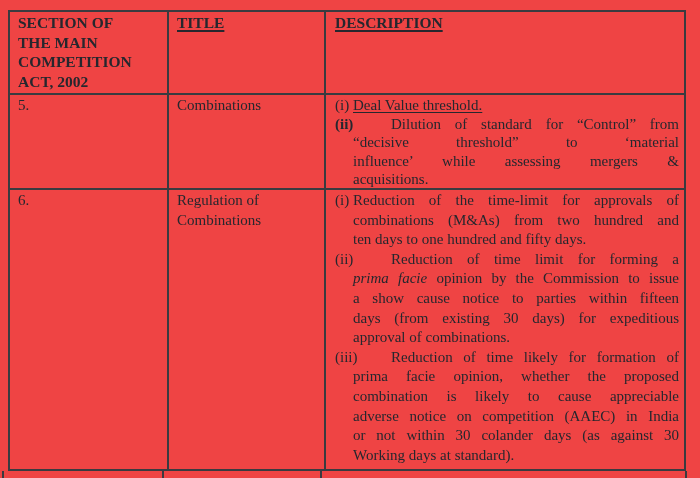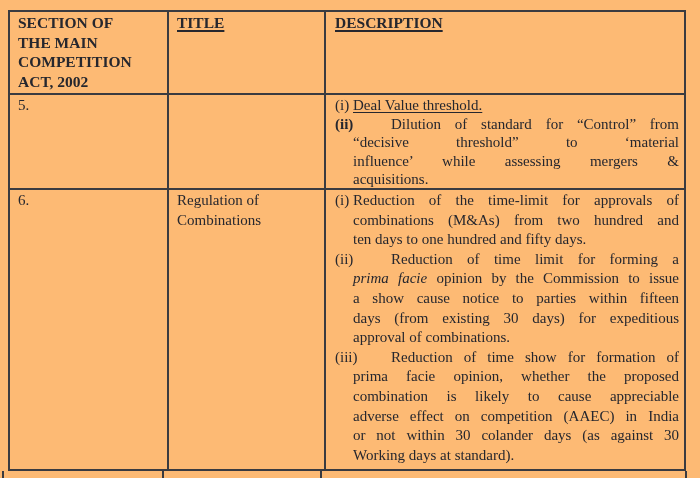--- a/index.html
+++ b/index.html
@@ -3,21 +3,21 @@
 <meta charset="utf-8">
 <style>
   html, body { margin: 0; padding: 0; }
   body {
     width: 700px; height: 478px;
     background: #ffffff;
     overflow: hidden;
     font-family: "Liberation Serif", "DejaVu Serif", serif;
     color: #26272e;
   }
-  .page { position: relative; width: 700px; height: 478px; background: #fdba74; }
+  .page { position: relative; width: 700px; height: 478px; background: #ef4444; }
 
   
   .doc-table {
     position: absolute; left: 8px; top: 10px;
     width: 678px; height: 461px;
     box-sizing: border-box;
     border: 2px solid #3a3b40;
   }
   .vline, .hline { position: absolute; background: #3a3b40; }
   .vline { width: 2px; top: 0; bottom: 0; }
@@ -82,20 +82,23 @@
     <div class="cell c2 rhead hdr">
       <span class="u">TITLE</span>
     </div>
     <div class="cell c3 rhead hdr">
       <span class="u">DESCRIPTION</span>
     </div>
 
     <div class="cell c1 r5 body-txt">
       <span>5.</span>
     </div>
+    <div class="cell c2 r5 body-txt">
+      <span>Combinations</span>
+    </div>
     <div class="cell c3 r5">
 
       <div class="dline ind">
         <span class="marker">(i)</span><span class="ul">Deal Value threshold.</span>
       </div>
 
       <div class="dline tabbed jfull">
         <span class="marker bold">(ii)</span><span>Dilution of standard for “Control” from</span>
       </div>
       <div class="dline ind jfull">“decisive threshold” to ‘material</div>
@@ -121,25 +124,25 @@
         <span class="marker">(ii)</span><span>Reduction of time limit for forming a</span>
       </div>
       <div class="dline ind jfull">
         <span class="ital">prima facie</span><span> opinion by the Commission to issue</span>
       </div>
       <div class="dline ind jfull">a show cause notice to parties within fifteen</div>
       <div class="dline ind jfull">days (from existing 30 days) for expeditious</div>
       <div class="dline ind">approval of combinations.</div>
 
       <div class="dline tabbed jfull">
-        <span class="marker">(iii)</span><span>Reduction of time show for formation of</span>
+        <span class="marker">(iii)</span><span>Reduction of time likely for formation of</span>
       </div>
       <div class="dline ind jfull">prima facie opinion, whether the proposed</div>
       <div class="dline ind jfull">combination is likely to cause appreciable</div>
-      <div class="dline ind jfull">adverse effect on competition (AAEC) in India</div>
+      <div class="dline ind jfull">adverse notice on competition (AAEC) in India</div>
       <div class="dline ind jfull">or not within 30 colander days (as against 30</div>
       <div class="dline ind">Working days at standard).</div>
     </div>
   </div>
 
   <div class="stub s0"></div>
   <div class="stub s1"></div>
   <div class="stub s2"></div>
   <div class="stub s3"></div>
 </div>

